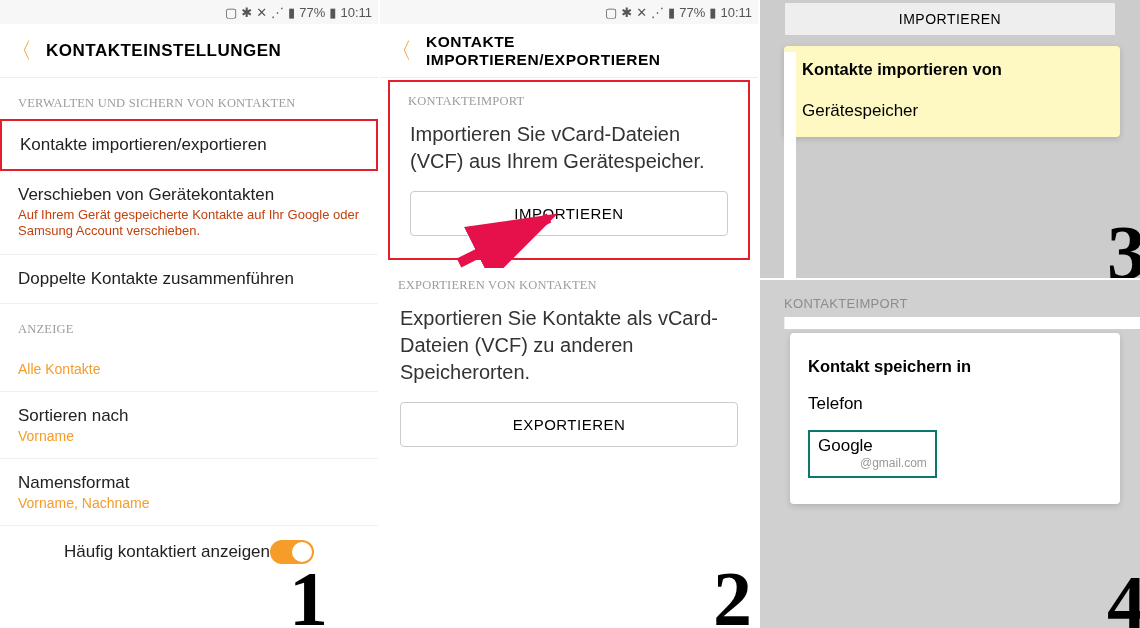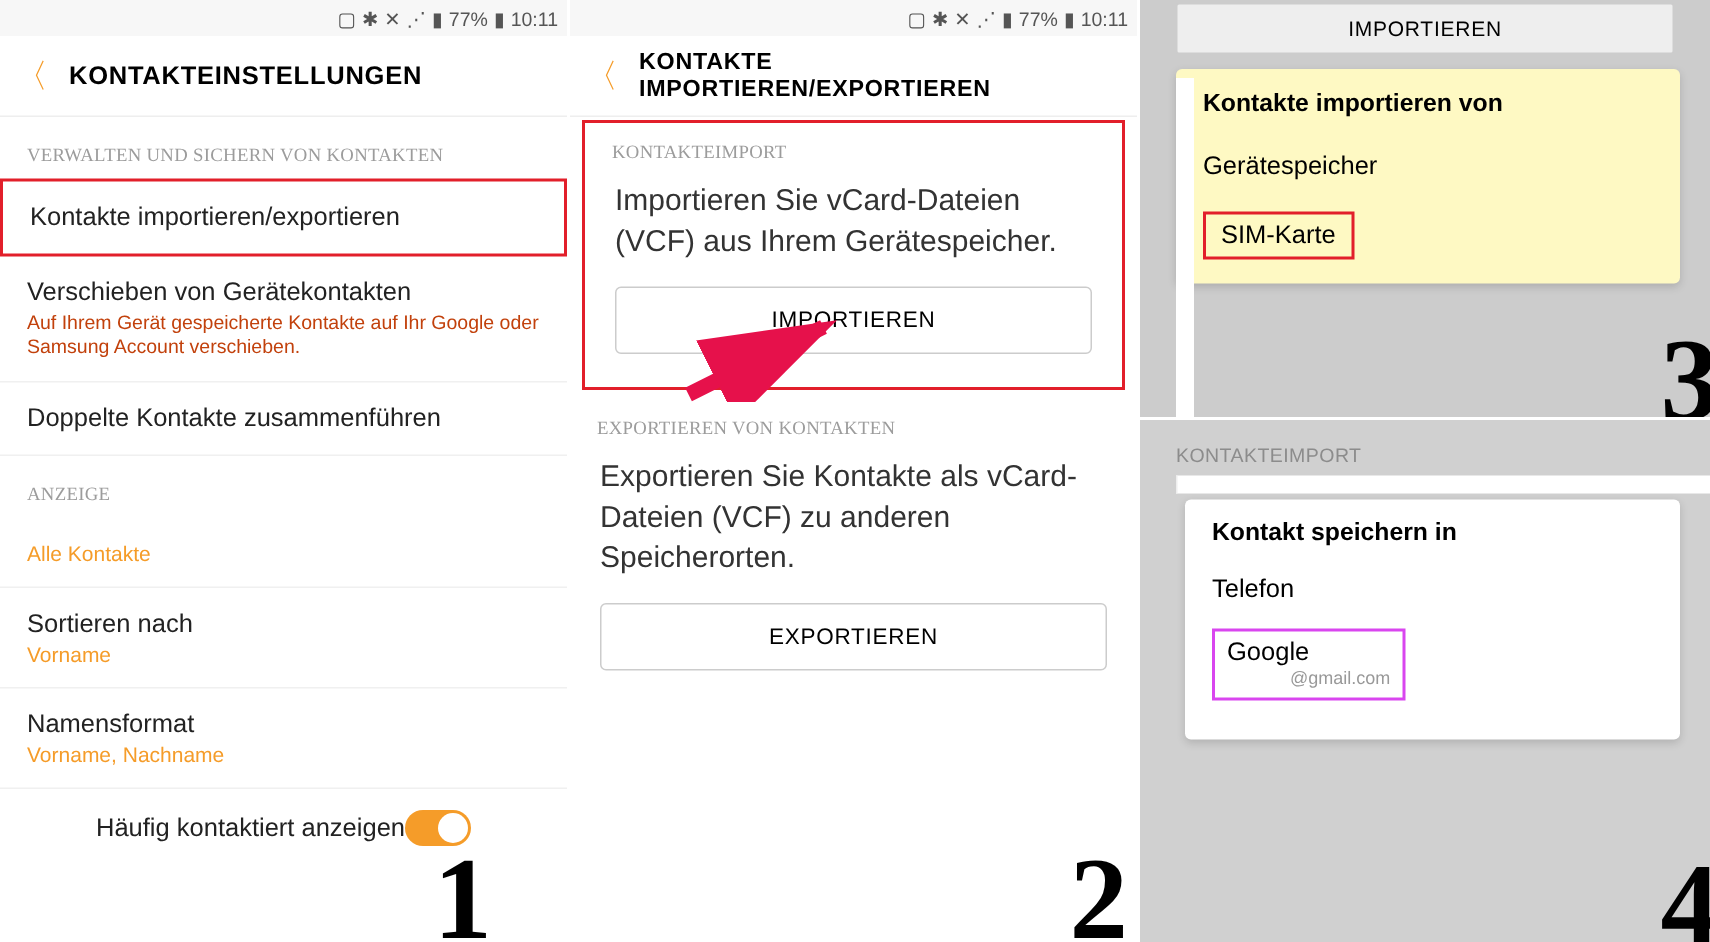--- a/index.html
+++ b/index.html
@@ -48,24 +48,24 @@
 
   
   .gray-header-btn { margin: 2px 24px 10px; background:#eee; text-align:center; padding:8px 0; font-size:14px; letter-spacing:.5px; border:1px solid #ccc; border-radius:2px;}
   .dialog { background:#fef9c3; margin: 0 20px 0 24px; border-radius:4px; padding: 14px 18px 6px; box-shadow: 0 2px 6px rgba(0,0,0,.15);}
   .dialog .dtitle { font-weight:700; font-size:16.5px; margin-bottom:12px; }
   .dialog .dopt { font-size:17px; padding:10px 0; cursor:pointer; }
   .redbox-inline { display:inline-block; border:2px solid #e21f2a; padding:4px 10px; }
 
   .col3bot .seclbl { color:#8c8c8c; font-size:13px; padding: 16px 24px 6px; letter-spacing:.3px;}
   .strip { background:#fff; margin: 0 0 0 24px; padding: 3px 0 3px 0; border-left:1px solid #eee;}
-  .dialog2 { background:#fff; margin: 4px 20px 4px 30px; border-radius:4px; padding: 13px 18px 18px; box-shadow: 0 2px 6px rgba(0,0,0,.15);}
+  .dialog2 { background:#fff; margin: 4px 20px 4px 30px; border-radius:4px; padding: 24px 18px 18px; box-shadow: 0 2px 6px rgba(0,0,0,.15);}
   .dialog2 .dtitle { font-weight:700; font-size:16.5px; margin-bottom:10px; }
   .dialog2 .dopt { font-size:17px; padding:8px 0; cursor:pointer; }
-  .goog { border:2px solid #d946ef; padding:4px 8px 6px; display:inline-block;}
+  .goog { border:2px solid #0f766e; padding:4px 8px 6px; display:inline-block;}
   .goog .gm { font-size:12px; color:#999; display:block; padding-left:42px;}
 
   .peekstrip { position:absolute; left:24px; top:52px; bottom:0; width:12px; background:#fff;}
   .importbox { border:2px solid #e21f2a; margin:2px 8px 0 8px; padding-bottom:8px;}
 </style>
 </head>
 <body>
 
 <div class="row">
 
@@ -159,21 +159,20 @@
   </div>
 
   <div class="col col3">
 
     <div class="col3top">
       <div class="gray-header-btn"><span>IMPORTIEREN</span></div>
       <div class="peekstrip"></div>
       <div class="dialog">
         <div class="dtitle">Kontakte importieren von</div>
         <div class="dopt"><span>Gerätespeicher</span></div>
-        <div class="dopt"><span class="redbox-inline">SIM-Karte</span></div>
       </div>
       <div class="stepnum step3">3</div>
     </div>
 
     <div class="col3bot">
       <div class="seclbl">KONTAKTEIMPORT</div>
       <div class="strip" style="height:12px;"></div>
       <div class="dialog2">
         <div class="dtitle">Kontakt speichern in</div>
         <div class="dopt"><span>Telefon</span></div>

